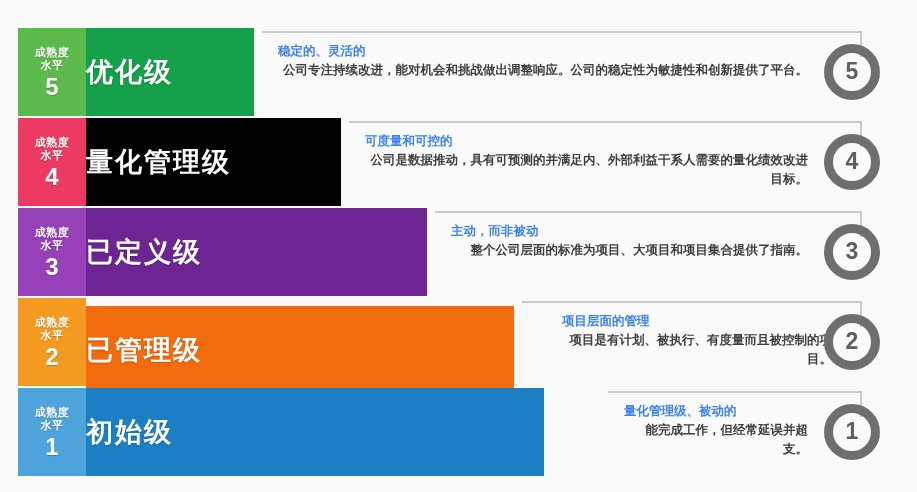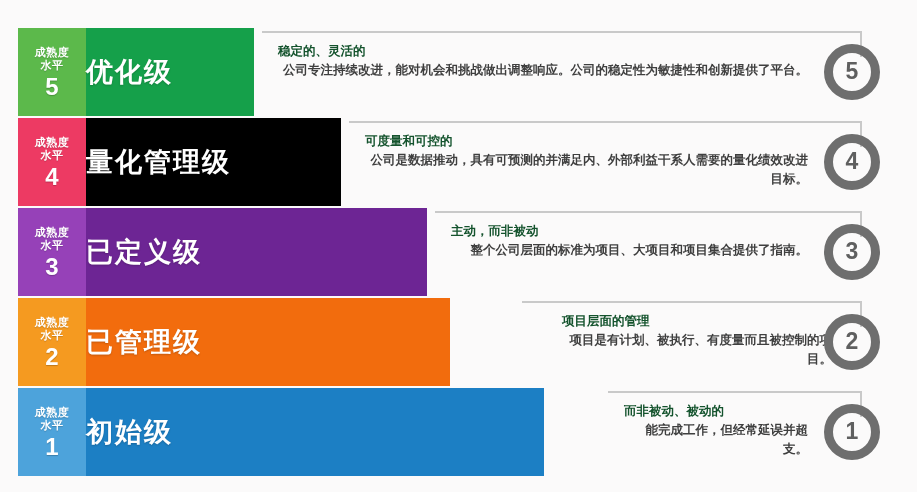--- a/index.html
+++ b/index.html
@@ -45,21 +45,21 @@
     color:#ffffff;font-size:27px;font-weight:bold;letter-spacing:2px;
     text-shadow:0 1px 2px rgba(0,0,0,.20);white-space:nowrap;
   }
 
   
   .desc{
     position:absolute;top:0;height:88px;box-sizing:border-box;
     padding-top:14px;padding-left:16px;padding-right:8px;
   }
   .desc .d-head{
-    font-size:12.5px;line-height:19px;color:#14532d;font-weight:bold;
+    font-size:12.5px;line-height:19px;color:#3b82f6;font-weight:bold;
     white-space:nowrap;
   }
   .desc .d-body{
     font-size:12.5px;line-height:19px;color:#3f3f3f;font-weight:bold;text-align:right;
   }
 
   
   .bracket-h{
     position:absolute;height:2px;background:#c9c9c9;top:3px;
   }
@@ -145,21 +145,21 @@
       <span class="r-num" style="color: rgb(95, 95, 95);">3</span>
     </div>
   </div>
 
   <div class="row row-2">
     <div class="lvl-strip" style="background: rgb(245, 154, 32);">
       <div class="cap">成熟度</div>
       <div class="cap">水平</div>
       <div class="num">2</div>
     </div>
-    <div class="bar" style="background: rgb(242, 108, 13); width: 364px;">
+    <div class="bar" style="background: rgb(242, 108, 13); width: 428px; margin-top: 8px;">
       <span class="bar-title">已管理级</span>
     </div>
     <div class="bracket-h" style="left: 522px; width: 338px; background: rgb(201, 201, 201);"></div>
     <div class="bracket-v" style="left: 860px; background: rgb(201, 201, 201);"></div>
     <div class="desc" style="left: 546px; width: 294px;">
       <div class="d-head">项目层面的管理</div>
       <div class="d-body">项目是有计划、被执行、有度量而且被控制的项目。</div>
     </div>
     <div class="ring" style="border-color: rgb(110, 110, 110);">
       <span class="r-num" style="color: rgb(95, 95, 95);">2</span>
@@ -171,21 +171,21 @@
       <div class="cap">成熟度</div>
       <div class="cap">水平</div>
       <div class="num">1</div>
     </div>
     <div class="bar" style="background: rgb(28, 127, 196); width: 458px;">
       <span class="bar-title">初始级</span>
     </div>
     <div class="bracket-h" style="left: 608px; width: 252px; background: rgb(201, 201, 201);"></div>
     <div class="bracket-v" style="left: 860px; background: rgb(201, 201, 201);"></div>
     <div class="desc" style="left: 608px; width: 208px;">
-      <div class="d-head">而非被动、被动的</div>
+      <div class="d-head">量化管理级、被动的</div>
       <div class="d-body">能完成工作，但经常延误并超支。</div>
     </div>
     <div class="ring" style="border-color: rgb(110, 110, 110);">
       <span class="r-num" style="color: rgb(95, 95, 95);">1</span>
     </div>
   </div>
 
 </div>
 
 </body></html>

